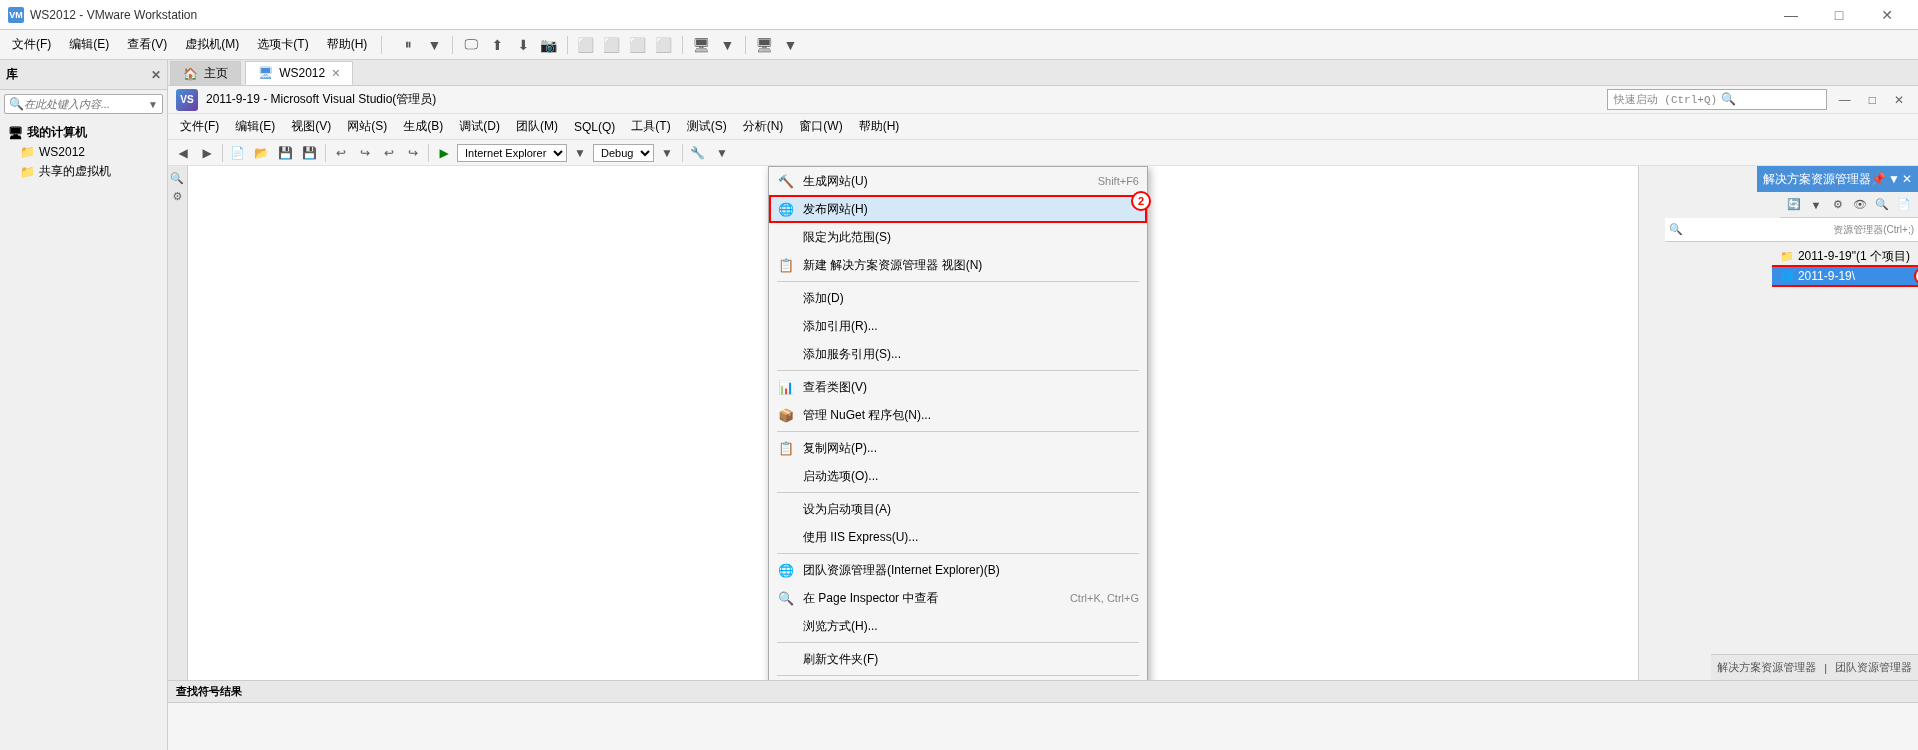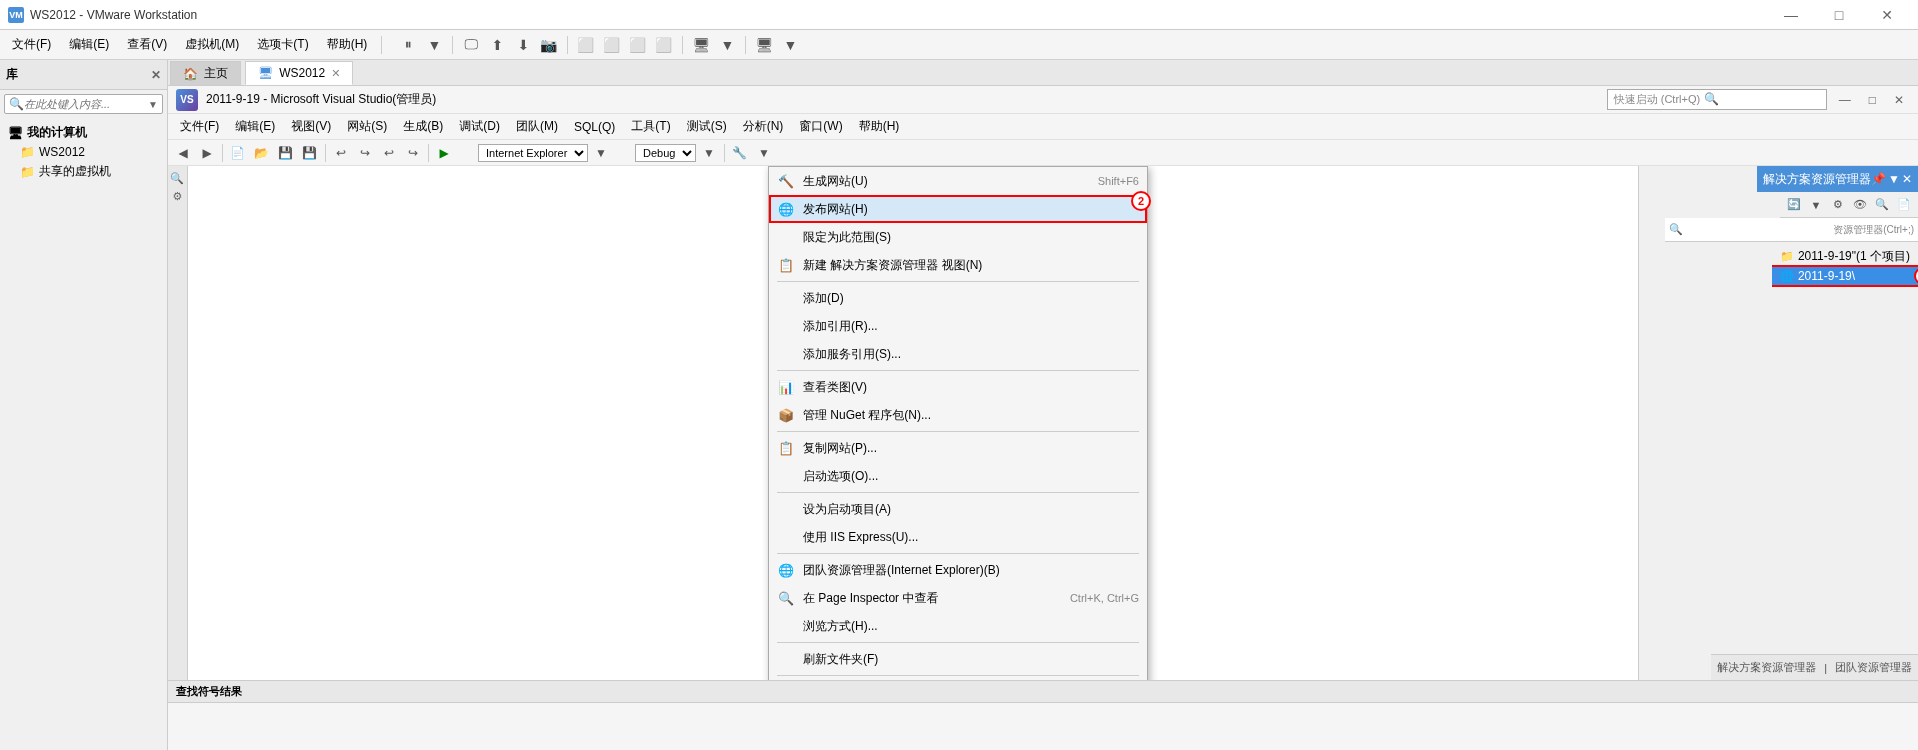--- a/index.html
+++ b/index.html
@@ -75,21 +75,21 @@
       height: 26px; background: #f5f5f5; display: flex; align-items: center; border-bottom: 1px solid #e0e0e0; padding: 0 4px;
     }
     #vs-menubar .vs-menu-item { padding: 3px 8px; cursor: pointer; font-size: 12px; border-radius: 3px; }
 
     
     #vs-toolbar {
       height: 26px; background: #f5f5f5; display: flex; align-items: center; border-bottom: 1px solid #e0e0e0; padding: 0 4px; gap: 2px;
     }
     #vs-toolbar .vs-tb-icon { width: 22px; height: 22px; display: flex; align-items: center; justify-content: center; cursor: pointer; border-radius: 2px; font-size: 12px; color: #555; }
     #vs-toolbar .separator { width: 1px; height: 18px; background: #ccc; margin: 0 2px; }
-    #vs-toolbar .debug-select { font-size: 11px; padding: 1px 3px; border: 1px solid #aaa; background: white; cursor: pointer; margin-left: 21px; }
+    #vs-toolbar .debug-select { font-size: 11px; padding: 1px 3px; border: 1px solid #aaa; background: white; cursor: pointer; }
 
     
     #vs-main { flex: 1; display: flex; overflow: hidden; position: relative; }
 
     
     #left-gutter { width: 20px; background: #e8e8e8; border-right: 1px solid #ccc; display: flex; flex-direction: column; align-items: center; padding-top: 4px; gap: 2px; }
     #left-gutter .gutter-icon { width: 16px; height: 16px; display: flex; align-items: center; justify-content: center; cursor: pointer; font-size: 11px; color: #666; }
 
     
     #editor-area { flex: 1; background: white; position: relative; }
@@ -231,21 +231,21 @@
         <span class="tab-close">✕</span>
       </div>
     </div>
 
     <div id="vs-content">
 
       <div id="vs-titlebar">
         <div class="vs-logo">VS</div>
         <span>2011-9-19 - Microsoft Visual Studio(管理员)</span>
         <div style="flex:1;display:flex;align-items:center;justify-content:flex-end;gap:6px;">
-          <div style="display:flex;border:1px solid #aaa;background:white;padding:2px 6px;width:220px;gap:4px;">
+          <div style="display:flex;align-items:center;border:1px solid #aaa;background:white;padding:2px 6px;width:220px;gap:4px;font-family:Liberation Mono, monospace;">
             <span style="font-size:11px;color:#888;">快速启动 (Ctrl+Q)</span>
             <span style="color:#888;font-size:12px;">🔍</span>
           </div>
           <span style="cursor:pointer;color:#666;padding:2px 6px;">—</span>
           <span style="cursor:pointer;color:#666;padding:2px 6px;">□</span>
           <span style="cursor:pointer;color:#666;padding:2px 6px;">✕</span>
         </div>
       </div>
 
       <div id="vs-menubar">

